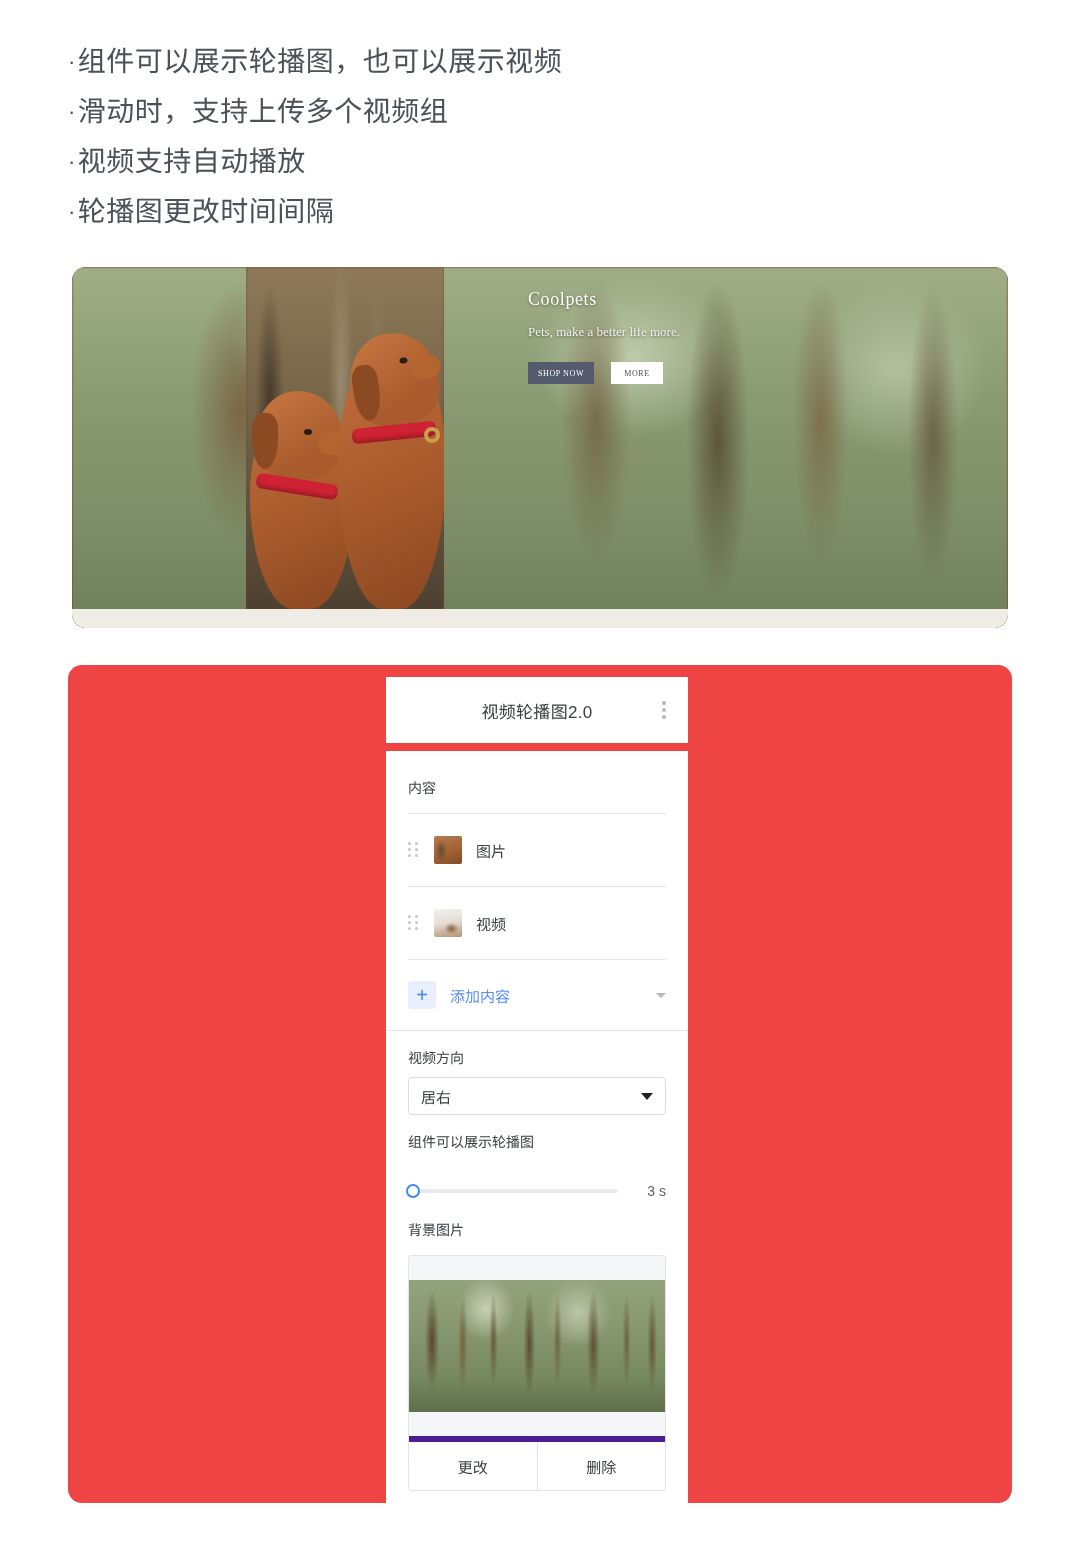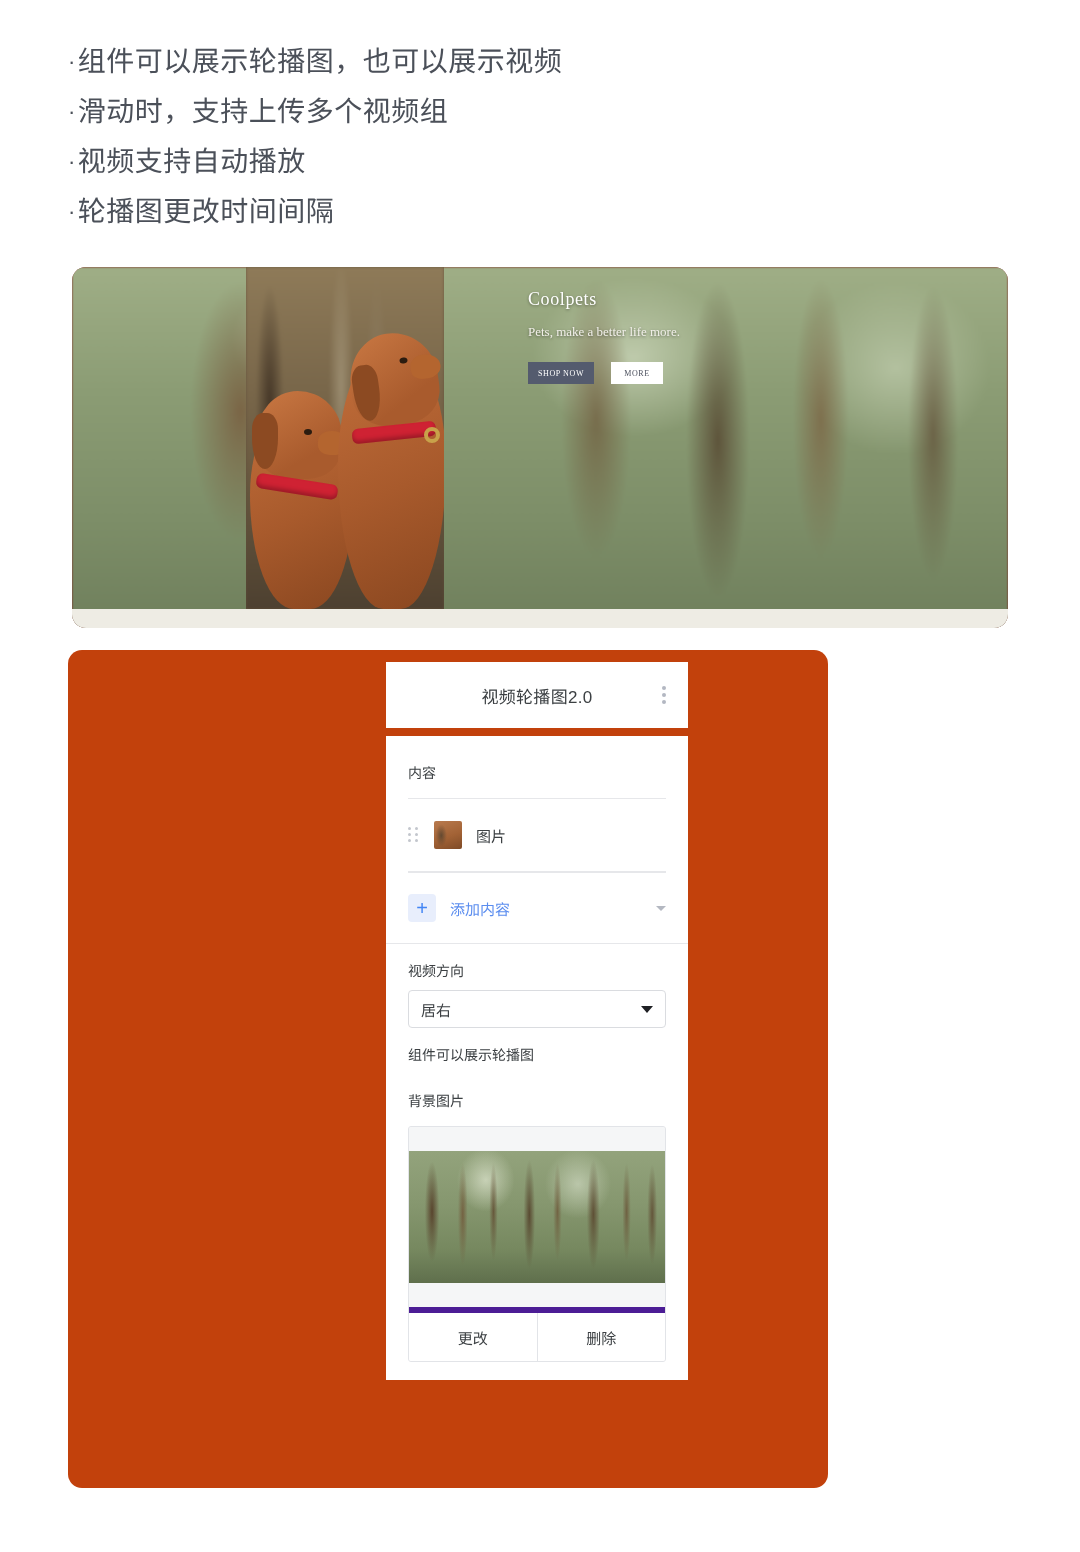--- a/index.html
+++ b/index.html
@@ -185,24 +185,24 @@
     font-size: 8px;
     letter-spacing: 0.6px;
     display: flex; align-items: center; justify-content: center;
     font-family: "Liberation Serif", "DejaVu Serif", serif;
   }
 
   
   .panel-wrap {
     position: absolute;
     left: 68px;
-    top: 650px;
-    width: 760px;
+    top: 665px;
+    width: 944px;
     height: 838px;
-    background: #c2410c;
+    background: #ef4444;
     border-radius: 14px;
   }
 
   
   .settings {
     position: absolute;
     left: 318px;
     top: 12px;
     width: 302px;
   }
@@ -501,39 +501,57 @@
           <i></i>
             <i></i>
           <i></i>
             <i></i>
         </div>
         <div class="thumb thumb-img"></div>
         <div class="row-label">图片</div>
       </div>
       <div class="divider"></div>
 
+      <div class="content-row">
+        <div class="drag-handle">
+          <i></i>
+            <i></i>
+          <i></i>
+            <i></i>
+          <i></i>
+            <i></i>
+        </div>
+        <div class="thumb thumb-video"></div>
+        <div class="row-label">视频</div>
+      </div>
       <div class="divider"></div>
 
       <div class="add-row">
         <div class="plus-box">+</div>
         <div class="add-label">添加内容</div>
         <div class="add-caret"></div>
       </div>
       <div class="divider" style="margin:0;"></div>
 
       <div class="field-block">
         <div class="field-label">视频方向</div>
         <div class="select">
           <span class="select-value">居右</span>
           <span class="select-caret"></span>
         </div>
       </div>
 
       <div class="field-block">
         <div class="field-label">组件可以展示轮播图</div>
+        <div class="slider-row">
+          <div class="slider-track">
+            <div class="slider-thumb"></div>
+          </div>
+          <div class="slider-value">3 s</div>
+        </div>
       </div>
 
       <div class="field-block">
         <div class="field-label">背景图片</div>
         <div class="preview-card">
           <div class="preview-img-wrap">
             <div class="preview-img"></div>
           </div>
           <div class="preview-actions">
             <div class="preview-btn">更改</div>

